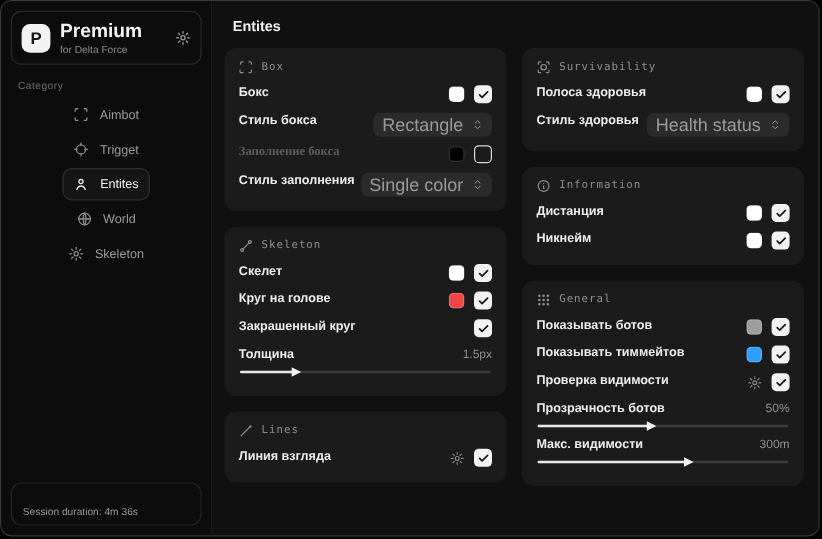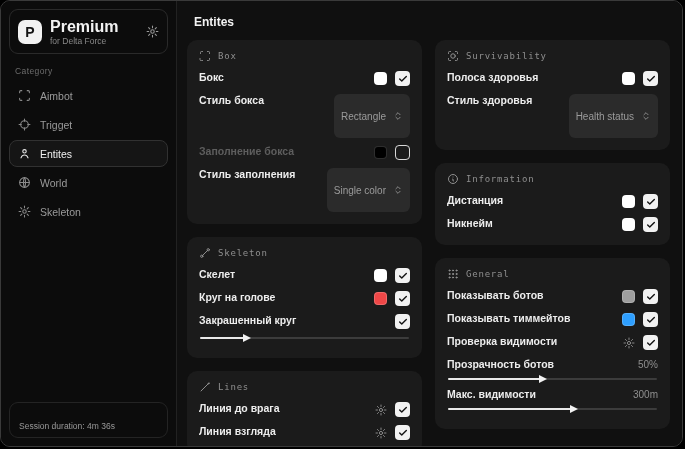--- a/index.html
+++ b/index.html
@@ -7,47 +7,47 @@
   .window{position:relative;width:683px;height:447px;background:#0c0c0c;border:1px solid #3a3a3a;border-radius:10px;display:flex;overflow:hidden;box-sizing:border-box;}
   
   .sidebar{width:176px;min-width:176px;box-sizing:border-box;border-right:1px solid #222;display:flex;flex-direction:column;padding:8px;background:#0c0c0c;}
   .logo-card{border:1px solid #2a2a2a;border-radius:9px;padding:7px 8px;display:flex;align-items:center;gap:8px;}
   .logo-badge{width:24px;height:24px;border-radius:7px;background:#f2f2f2;color:#141414;font-weight:bold;font-size:14px;display:flex;align-items:center;justify-content:center;}
   .logo-text{flex:1;line-height:1.2;}
   .logo-title{color:#f2f2f2;font-size:16px;font-weight:bold;}
   .logo-sub{color:#8a8a8a;font-size:8.5px;}
   .logo-gear{color:#9a9a9a;display:flex;}
   .cat-label{color:#6d6d6d;font-size:8.5px;margin:12px 6px 6px;letter-spacing:.4px;}
-  .nav{display:flex;flex-direction:column;gap:2px;}
+  .nav{display:flex;flex-direction:column;gap:2px;align-items:center;}
   .nav-item{display:flex;align-items:center;gap:9px;padding:6px 8px;border-radius:8px;border:1px solid transparent;color:#9a9a9a;font-size:10.5px;cursor:pointer;}
   .nav-item .nv-ic{display:flex;color:#8a8a8a;}
   .nav-item.active{border-color:#313131;background:#151515;color:#f0f0f0;}
   .nav-item.active .nv-ic{color:#e8e8e8;}
   .side-spacer{flex:1;}
   .session-card{border:1px solid #242424;border-radius:9px;height:36px;box-sizing:border-box;display:flex;align-items:flex-end;padding:6px 9px;}
   .session-text{color:#9a9a9a;font-size:8.5px;}
   
   .main{flex:1;box-sizing:border-box;padding:12px 8px 10px 10px;background:#101010;overflow:hidden;}
   .main-title{color:#f2f2f2;font-size:12px;font-weight:bold;margin:2px 0 11px 7px;}
   .cols{display:flex;gap:13px;}
   .col{width:235px;display:flex;flex-direction:column;gap:13px;}
   .panel{background:#1b1b1b;border-radius:10px;padding:10px 12px 11px;box-sizing:border-box;}
   .panel-head{display:flex;align-items:center;gap:7px;color:#8f8f8f;font-family:"DejaVu Sans Mono",monospace;font-size:9px;letter-spacing:.8px;margin-bottom:9px;}
   .panel-head .ph-ic{display:flex;color:#8f8f8f;}
   .row{display:flex;align-items:flex-start;justify-content:space-between;min-height:16px;margin-bottom:7px;}
   .row:last-child{margin-bottom:1px;}
   .row-label{color:#ededed;font-size:10.5px;font-weight:600;}
-  .row.disabled .row-label{color:#5e5e5e;}
+  .row.disabled .row-label{color:#5e5e5e;font-family:Liberation Serif, serif;}
   .ctrls{display:flex;align-items:center;gap:8px;}
   .swatch{width:13px;height:13px;border-radius:4px;border:1px solid rgba(255,255,255,.18);box-sizing:border-box;cursor:pointer;}
   .cbx{width:15px;height:15px;border-radius:4px;box-sizing:border-box;display:flex;align-items:center;justify-content:center;cursor:pointer;}
   .cbx.on{background:#f2f2f2;}
   .cbx.off{background:transparent;border:1.5px solid #d8d8d8;}
   .gear-mini{display:flex;color:#8a8a8a;cursor:pointer;}
-  .select{display:flex;align-items:center;gap:7px;background:#2b2b2b;border-radius:6px;height:20px;padding:12px 7px;color:#9b9b9b;font-size:10px;cursor:pointer;}
+  .select{display:flex;align-items:center;gap:7px;background:#2b2b2b;border-radius:6px;height:20px;padding:0 7px;color:#9b9b9b;font-size:15px;cursor:pointer;}
   .select .sel-ic{display:flex;color:#9b9b9b;}
   .slider-row{margin-bottom:8px;}
   .slider-top{display:flex;align-items:center;justify-content:space-between;margin-bottom:8px;}
   .slider-val{color:#8f8f8f;font-size:10px;}
   .track{position:relative;height:2px;background:#3c3c3c;border-radius:2px;margin:0 1px 6px;cursor:pointer;}
   .fill{position:absolute;left:0;top:0;height:2px;background:#e9e9e9;border-radius:2px;}
   .thumb{position:absolute;top:-3.5px;width:0;height:0;border-top:4.5px solid transparent;border-bottom:4.5px solid transparent;border-left:8px solid #f2f2f2;}
   svg{display:block;}
 </style>
 </head>
@@ -224,51 +224,39 @@
               <span class="row-label">Закрашенный круг</span>
               <div class="ctrls">
                 <div class="cbx on">
                   <svg width="10" height="10" viewBox="0 0 24 24" fill="none" stroke="#161616" stroke-width="3.4" stroke-linecap="round" stroke-linejoin="round">
                     <polyline points="20 6 9 17 4 12"></polyline>
                   </svg>
                 </div>
               </div>
             </div>
             <div class="slider-row">
+              <div class="slider-top">
+                <span class="row-label">Толщина</span>
+                <span class="slider-val">1.5px</span>
+              </div>
               <div class="track">
                 <div class="fill" style="width: 22%;"></div>
                 <div class="thumb" style="left: calc(22% - 3px);"></div>
               </div>
             </div>
           </div>
           <div class="panel">
             <div class="panel-head">
               <span class="ph-ic" style="display: flex;">
                 <svg width="12" height="12" viewBox="0 0 24 24" fill="none" stroke="currentColor" stroke-width="2" stroke-linecap="round" stroke-linejoin="round">
                   <path d="M4 20L20 4"></path>
                   <circle cx="19" cy="5" r="1" fill="currentColor"></circle>
                 </svg>
               </span>
               <span>Lines</span>
-            </div>
-            <div class="row">
-              <span class="row-label">Линия до врага</span>
-              <div class="ctrls">
-                <span class="gear-mini" style="display: flex;">
-                  <svg width="12" height="12" viewBox="0 0 24 24" fill="none" stroke="currentColor" stroke-width="2" stroke-linecap="round" stroke-linejoin="round">
-                    <circle cx="12" cy="12" r="3.2"></circle>
-                    <path d="M12 2v3M12 19v3M2 12h3M19 12h3M4.9 4.9l2.2 2.2M16.9 16.9l2.2 2.2M19.1 4.9L16.9 7.1M7.1 16.9l-2.2 2.2"></path>
-                  </svg>
-                </span>
-                <div class="cbx on">
-                  <svg width="10" height="10" viewBox="0 0 24 24" fill="none" stroke="#161616" stroke-width="3.4" stroke-linecap="round" stroke-linejoin="round">
-                    <polyline points="20 6 9 17 4 12"></polyline>
-                  </svg>
-                </div>
-              </div>
             </div>
             <div class="row">
               <span class="row-label">Линия взгляда</span>
               <div class="ctrls">
                 <span class="gear-mini" style="display: flex;">
                   <svg width="12" height="12" viewBox="0 0 24 24" fill="none" stroke="currentColor" stroke-width="2" stroke-linecap="round" stroke-linejoin="round">
                     <circle cx="12" cy="12" r="3.2"></circle>
                     <path d="M12 2v3M12 19v3M2 12h3M19 12h3M4.9 4.9l2.2 2.2M16.9 16.9l2.2 2.2M19.1 4.9L16.9 7.1M7.1 16.9l-2.2 2.2"></path>
                   </svg>
                 </span>

